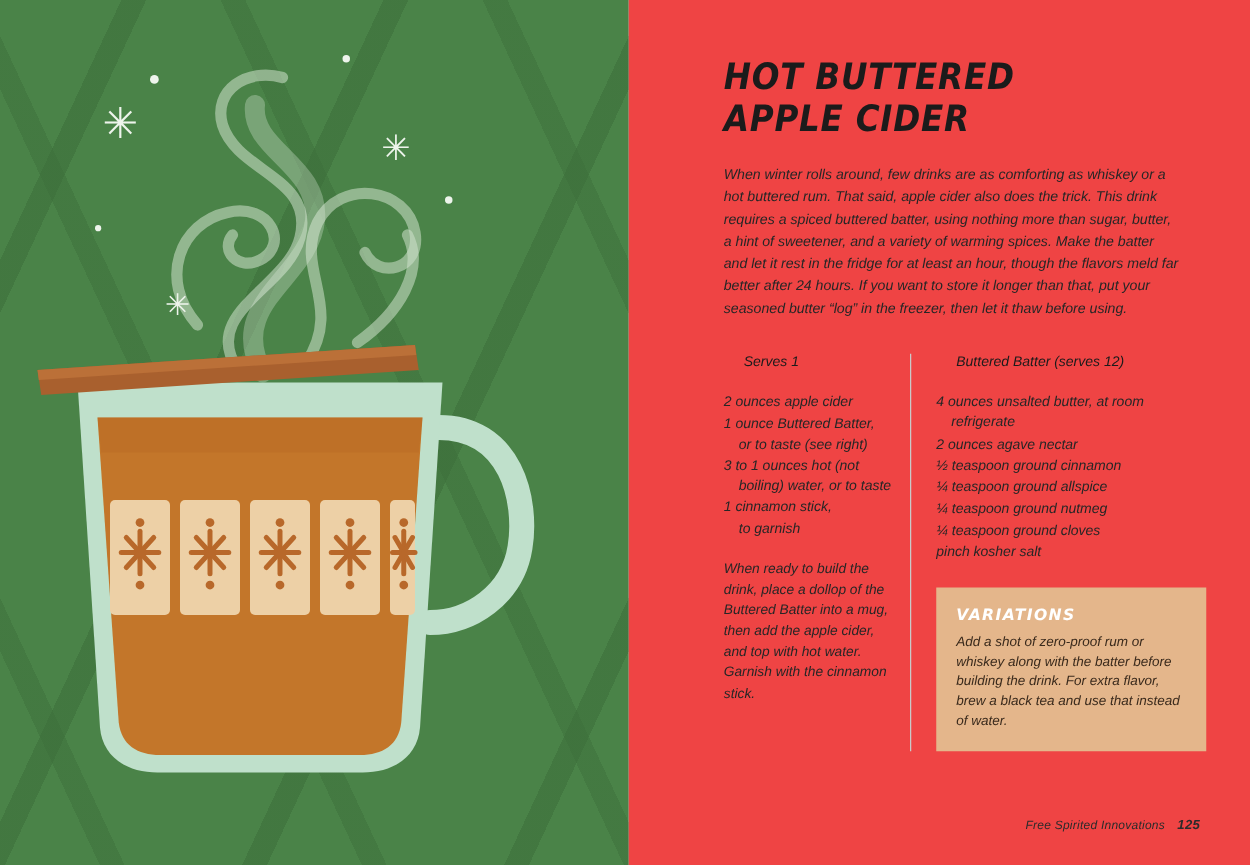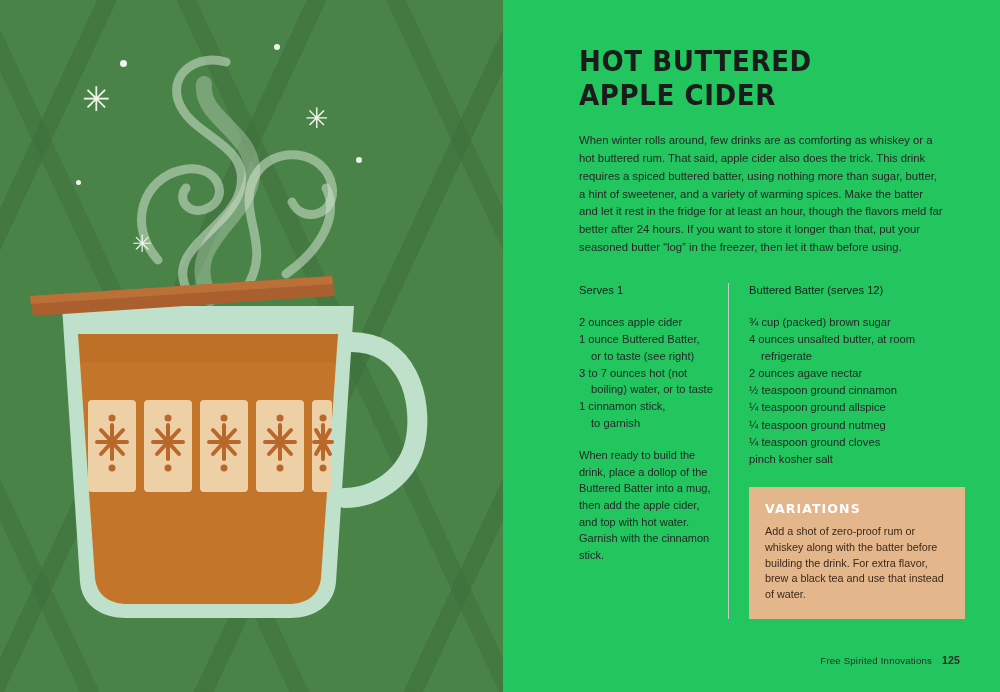--- a/index.html
+++ b/index.html
@@ -54,23 +54,24 @@
   .snowflake { position: absolute; color: #eef4ec; line-height: 1; font-family: "DejaVu Sans", sans-serif; }
   .dot { position: absolute; border-radius: 50%; background: #eef4ec; }
 
   .mug-wrap { position: absolute; left: 18px; top: 262px; width: 420px; height: 372px; }
 
   
   .recipe-page {
     position: relative;
     width: 497px;
     height: 692px;
-    background: #22c55e;
+    background: #ef4444;
     padding: 44px 56px 28px 76px;
     flex: 0 0 497px;
+    font-style: italic;
   }
   .recipe-title {
     font-family: "DejaVu Sans", sans-serif;
     font-weight: 700;
     font-size: 29px;
     line-height: 1.18;
     letter-spacing: 0.6px;
     color: #1b1b1b;
     margin: 0 0 20px 0;
     text-transform: uppercase;
@@ -88,21 +89,21 @@
   .columns {
     display: flex;
     gap: 0;
     position: relative;
   }
   .col-left { width: 156px; padding-right: 14px; }
   .col-right { width: 216px; padding-left: 20px; border-left: 1px solid #c9c9c9; }
   .col-head {
     font-size: 11.2px;
     color: #1b1b1b;
-    margin: 0 0 13px 0;
+    margin: 0 0 13px 16px;
     line-height: 1.4;
   }
   .ing-list { margin: 16px 0 16px 0; padding: 0; list-style: none; }
   .ing-list li {
     font-size: 11.2px;
     line-height: 1.45;
     color: #262626;
     margin-bottom: 1px;
   }
   .ing-list li .sub { display: block; padding-left: 12px; }
@@ -257,37 +258,34 @@
         <p class="col-head">Serves 1</p>
         <ul class="ing-list">
           <li>
             <span>2 ounces apple cider</span>
           </li>
           <li>
             <span>1 ounce Buttered Batter,</span>
             <span class="sub">or to taste (see right)</span>
           </li>
           <li>
-            <span>3 to 7 ounces hot (not</span>
+            <span>3 to 1 ounces hot (not</span>
             <span class="sub">boiling) water, or to taste</span>
           </li>
           <li>
             <span>1 cinnamon stick,</span>
             <span class="sub">to garnish</span>
           </li>
         </ul>
         <p class="para">When ready to build the drink, place a dollop of the Buttered Batter into a mug, then add the apple cider, and top with hot water. Garnish with the cinnamon stick.</p>
       </div>
 
       <div class="col-right">
         <p class="col-head">Buttered Batter (serves 12)</p>
         <ul class="ing-list">
-          <li>
-            <span>¾ cup (packed) brown sugar</span>
-          </li>
           <li>
             <span>4 ounces unsalted butter, at room</span>
             <span class="sub">refrigerate</span>
           </li>
           <li>
             <span>2 ounces agave nectar</span>
           </li>
           <li>
             <span>½ teaspoon ground cinnamon</span>
           </li>

